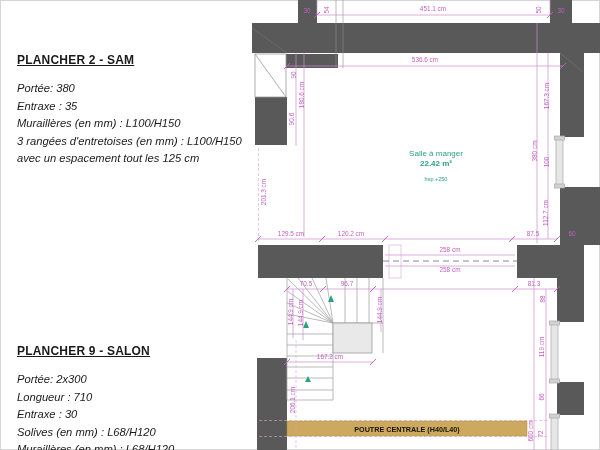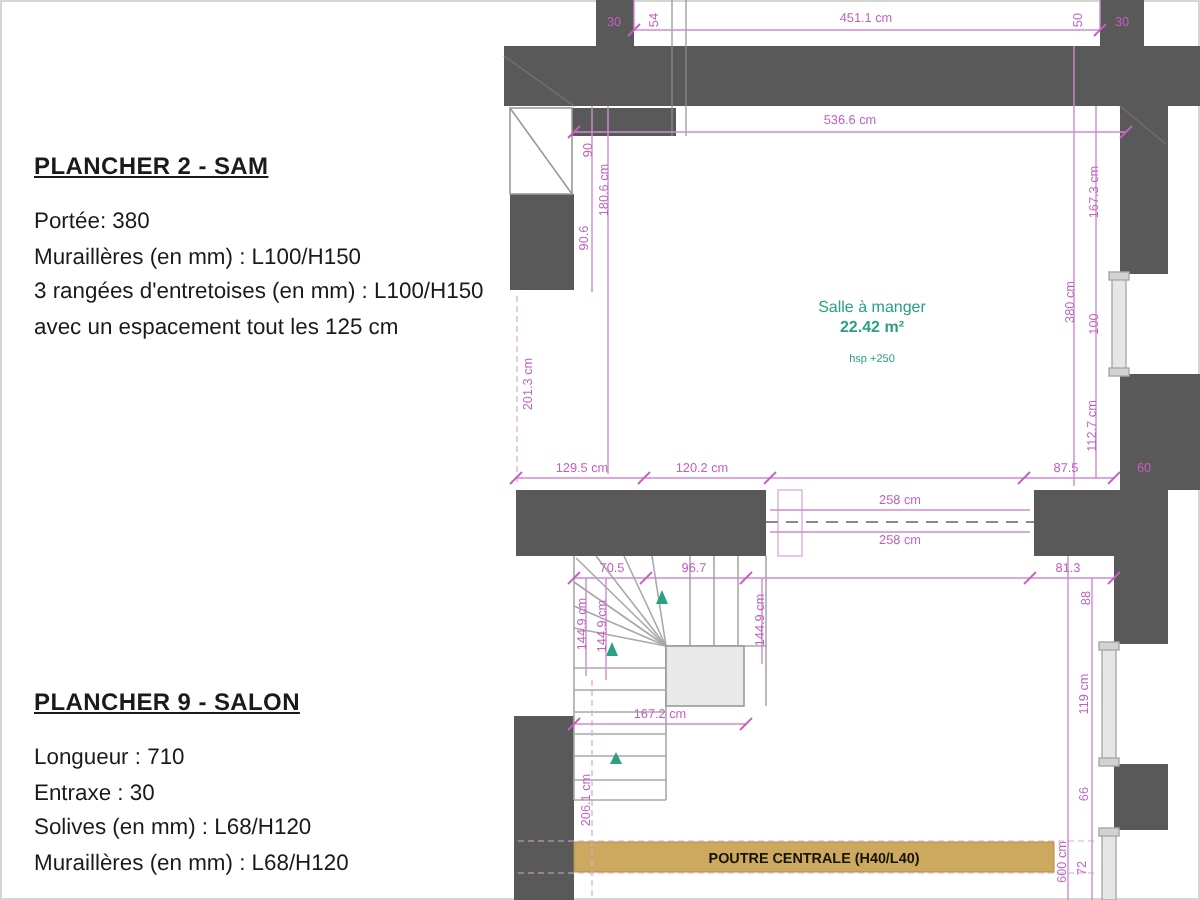--- a/index.html
+++ b/index.html
@@ -3,21 +3,21 @@
 <meta charset="utf-8">
 <style>
   html,body{margin:0;padding:0;}
   body{
     width:600px;height:450px;position:relative;overflow:hidden;
     background:#ffffff;font-family:"Liberation Sans",sans-serif;
     outline:1px solid #d5d5d5;outline-offset:-1px;
   }
   .panel{position:absolute;left:17px;width:248px;color:#1a1a1a;}
   .panel-title{font-size:12px;font-weight:bold;text-decoration:underline;letter-spacing:.2px;margin-bottom:13px;}
-  .panel-body div{font-size:11.2px;line-height:17.5px;white-space:nowrap;}
+  .panel-body div{font-size:11.2px;line-height:17.5px;white-space:nowrap;font-style:italic;}
   svg{position:absolute;top:0;left:0;}
   .dim{font-size:6.4px;fill:#c35fc3;}
   .dimline{stroke:#d08ad0;stroke-width:.7;fill:none;}
   .dimdash{stroke:#d9a7d9;stroke-width:.6;stroke-dasharray:3 2;fill:none;}
   .tick{stroke:#c35fc3;stroke-width:.9;}
   .stair{stroke:#a8a8a8;stroke-width:.8;fill:none;}
   .roomname{font-size:8px;fill:#2aa184;}
   .roomarea{font-size:8px;font-weight:bold;fill:#2aa184;}
   .roomh{font-size:5.5px;fill:#2aa184;}
   .beamtxt{font-size:7.2px;font-weight:bold;fill:#151505;}
@@ -203,31 +203,33 @@
     <text class="dim" transform="rotate(-90 541 434)" x="541" y="436" text-anchor="middle">72</text>
   </g>
 
   <g>
     <text class="roomname" x="436" y="156" text-anchor="middle">Salle à manger</text>
     <text class="roomarea" x="436" y="166" text-anchor="middle">22.42 m²</text>
     <text class="roomh" x="436" y="181" text-anchor="middle">hsp +250</text>
   </g>
 </svg>
 
-<div class="panel" style="top:76px">
+<div class="panel" style="top:53px">
   <div class="panel-title">PLANCHER 2 - SAM</div>
   <div class="panel-body">
     <div>Portée: 380</div>
+    <div>Entraxe : 35</div>
     <div>Muraillères (en mm) : L100/H150</div>
     <div>3 rangées d'entretoises (en mm) : L100/H150</div>
     <div>avec un espacement tout les 125 cm</div>
   </div>
 </div>
 
 <div class="panel" style="top:344px">
   <div class="panel-title">PLANCHER 9 - SALON</div>
   <div class="panel-body">
+    <div>Portée: 2x300</div>
     <div>Longueur : 710</div>
     <div>Entraxe : 30</div>
     <div>Solives (en mm) : L68/H120</div>
     <div>Muraillères (en mm) : L68/H120</div>
   </div>
 </div>
 
 </body></html>

